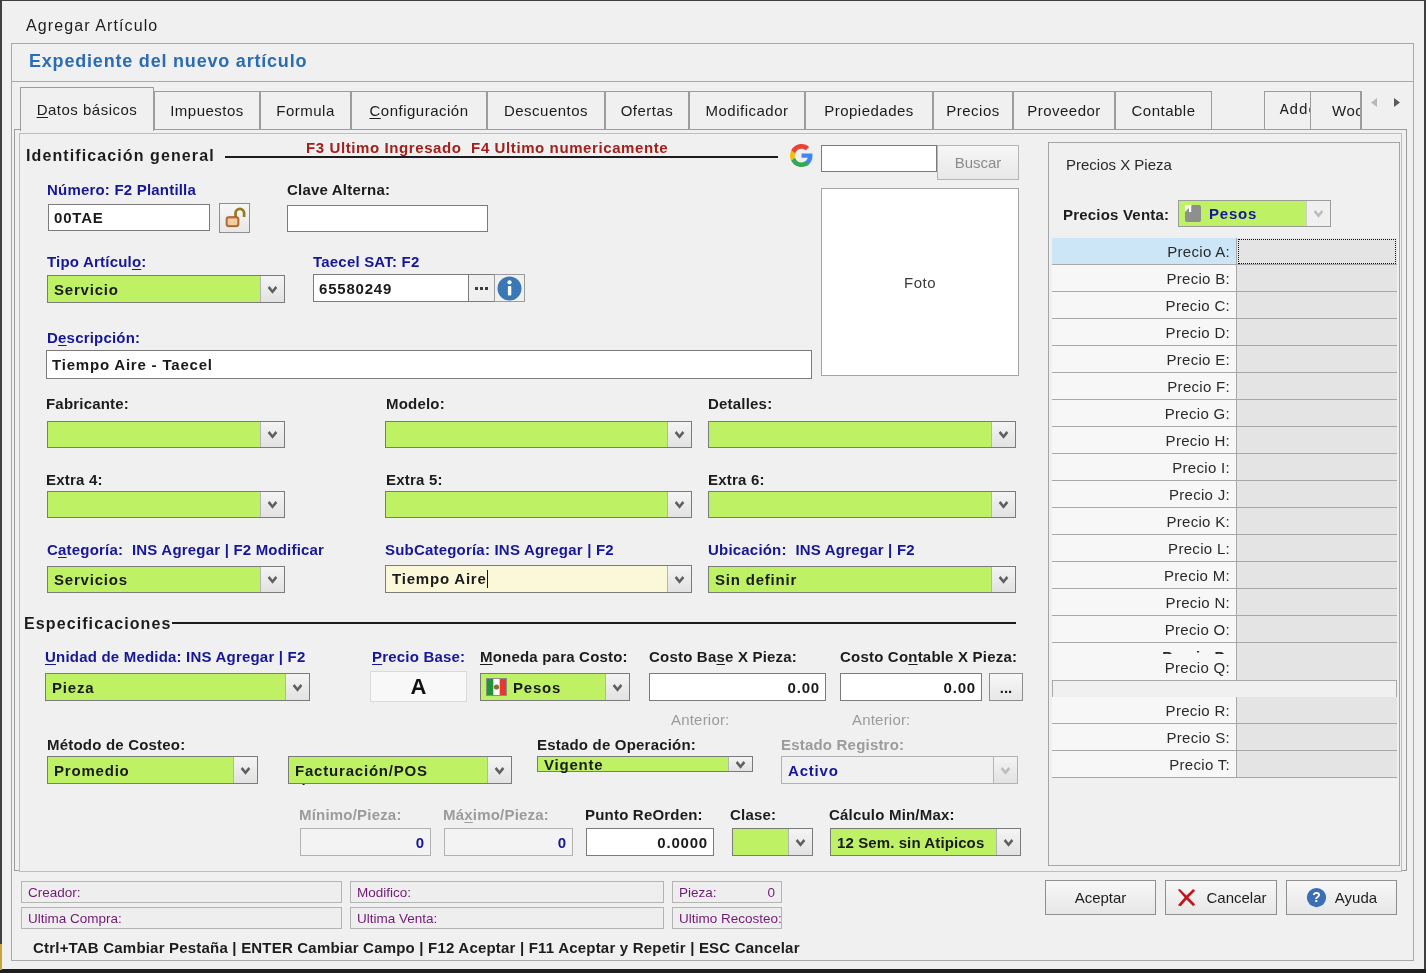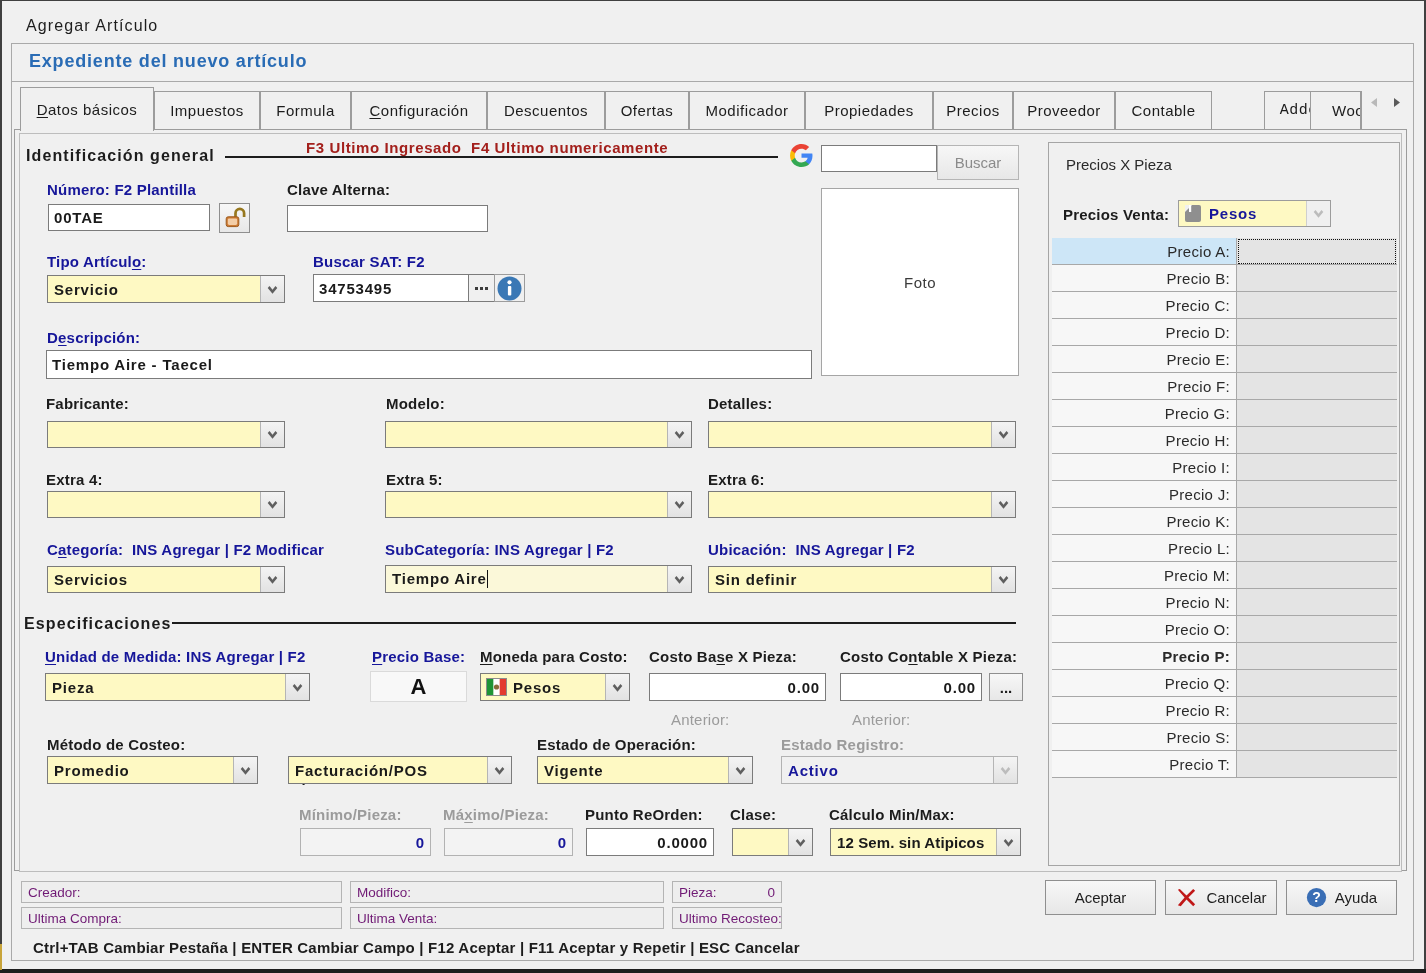--- a/index.html
+++ b/index.html
@@ -5,21 +5,21 @@
 html,body { width:1426px; height:973px; background:#f0f0f0; font-family:"Liberation Sans",sans-serif; overflow:hidden; }
 #win { position:absolute; left:0; top:0; width:1426px; height:973px; background:#f0f0f0; }
 .wb { position:absolute; background:#404040; z-index:50; }
 #bbar { position:absolute; left:0; bottom:0; width:1426px; height:4px; background:#1e1e1e; z-index:50;}
 .abs { position:absolute; }
 .lbl { position:absolute; font-size:15px; font-weight:bold; color:#1c1c1c; white-space:nowrap; letter-spacing:0.2px; }
 .navy { color:#16169a; }
 .gry { color:#9b9b9b; }
 .field { position:absolute; background:#fff; border:1px solid #7b7b7b; font-size:15px; font-weight:bold; color:#1a1a1a; padding:0 5px; display:flex; align-items:center; white-space:nowrap; letter-spacing:0.8px; }
 .ra { justify-content:flex-end; }
-.combo { position:absolute; background:#fef9c3; border:1px solid #7b7b7b; font-size:15px; font-weight:bold; color:#1a1a1a; display:flex; align-items:center; letter-spacing:0.8px; }
+.combo { position:absolute; background:#bef264; border:1px solid #7b7b7b; font-size:15px; font-weight:bold; color:#1a1a1a; display:flex; align-items:center; letter-spacing:0.8px; }
 .combo .tx { flex:1; padding:0 6px; white-space:nowrap; overflow:hidden; }
 .dd { width:24px; align-self:stretch; background:linear-gradient(#f4f4f4,#e2e2e2); border-left:1px solid #b5b5b5; display:flex; align-items:center; justify-content:center; }
 .disfield { background:#f3f3f3; border:1px solid #b2b2b2; color:#16169a; }
 .btn { position:absolute; background:linear-gradient(#f7f7f7,#e7e7e7); border:1px solid #8f8f8f; font-size:15px; color:#1e1e1e; display:flex; align-items:center; justify-content:center; }
 .sbox { position:absolute; background:#eeeeee; border:1px solid #b4b4b4; font-size:13.5px; color:#701a75; display:flex; align-items:center; padding:0 6px; white-space:nowrap; }
 .hline { position:absolute; height:2px; background:#1c1c1c; }
 .tab { position:absolute; top:91px; height:38px; background:#f0f0f0; border:1px solid #9c9c9c; border-bottom:none; font-size:15px; letter-spacing:0.5px; color:#1c1c1c; display:flex; align-items:center; justify-content:center; white-space:nowrap; overflow:hidden; z-index:3; }
 .tab.active { top:87px; height:44px; z-index:5; }
 .grow { position:absolute; left:0; width:345px; display:flex; }
 .gl { width:185px; background:#f7f7f7; border-right:1px solid #a8a8a8; border-bottom:1px solid #a8a8a8; font-size:15px; letter-spacing:0.3px; color:#2a2a2a; display:flex; align-items:center; justify-content:flex-end; padding-right:6px; }
@@ -85,30 +85,30 @@
     <div class="btn" style="left:219px;top:203px;width:31px;height:30px;">
       <svg width="24" height="24" viewBox="0 0 24 24">
         <path d="M12.5 12 L12.5 7.2 A4.3 4.3 0 0 1 21.1 7.2 L21.1 11" fill="none" stroke="#97781f" stroke-width="2.7"></path>
         <rect x="3.2" y="10.8" width="12.6" height="9.8" rx="2" fill="#cc7a33" stroke="#9d5a1d" stroke-width="1"></rect>
         <rect x="4.8" y="12.4" width="9.4" height="6.6" rx="1.4" fill="#f3cda6"></rect>
       </svg>
     </div>
     <div class="field" style="left:287px;top:205px;width:201px;height:27px;"></div>
 
     <div class="lbl navy" style="left:47px;top:253px;">Tipo Artícul<u>o</u>:</div>
-    <div class="lbl navy" style="left:313px;top:253px;">Buscar SAT: F2</div>
+    <div class="lbl navy" style="left:313px;top:253px;">Taecel SAT: F2</div>
     <div class="combo" style="left:47px;top:275px;width:238px;height:28px;">
         <span class="tx">Servicio</span>
         <span class="dd">
           <svg class="chev" width="11" height="9" viewBox="0 0 11 9">
             <path d="M0.7 2.9 L2.5 1.1 L5.5 4.7 L8.5 1.1 L10.3 2.9 L5.5 8.7 Z" fill="#5f5f5f"></path>
           </svg>
         </span>
       </div>
-    <div class="field" style="left:313px;top:274px;width:156px;height:28px;">34753495</div>
+    <div class="field" style="left:313px;top:274px;width:156px;height:28px;">65580249</div>
     <div class="abs" style="left:468px;top:274px;width:27px;height:28px;background:#f0f0f0;border:1px solid #7b7b7b;display:flex;align-items:center;justify-content:center;">
       <svg width="13" height="3">
           <rect x="0" y="0" width="3" height="3" fill="#3c3c3c"></rect>
           <rect x="5" y="0" width="3" height="3" fill="#3c3c3c"></rect>
           <rect x="10" y="0" width="3" height="3" fill="#3c3c3c"></rect>
         </svg>
     </div>
     <div class="abs" style="left:494px;top:274px;width:31px;height:28px;background:#f0f0f0;border:1px solid #9c9c9c;display:flex;align-items:center;justify-content:center;">
       <svg width="25" height="25" viewBox="0 0 25 25">
           <circle cx="12.5" cy="12.5" r="12" fill="#3a78b5"></circle>
@@ -260,21 +260,21 @@
         </span>
       </div>
     <div class="combo" style="left:288px;top:756px;width:224px;height:28px;">
         <span class="tx">Facturación/POS</span>
         <span class="dd">
           <svg class="chev" width="11" height="9" viewBox="0 0 11 9">
             <path d="M0.7 2.9 L2.5 1.1 L5.5 4.7 L8.5 1.1 L10.3 2.9 L5.5 8.7 Z" fill="#5f5f5f"></path>
           </svg>
         </span>
       </div>
-    <div class="combo" style="left:537px;top:756px;width:216px;height:28px;">
+    <div class="combo" style="left:537px;top:756px;width:216px;height:16px;">
         <span class="tx">Vigente</span>
         <span class="dd">
           <svg class="chev" width="11" height="9" viewBox="0 0 11 9">
             <path d="M0.7 2.9 L2.5 1.1 L5.5 4.7 L8.5 1.1 L10.3 2.9 L5.5 8.7 Z" fill="#5f5f5f"></path>
           </svg>
         </span>
       </div>
     <div class="combo" style="left:781px;top:756px;width:237px;height:28px;background:#f0f0f0;border-color:#b2b2b2;">
         <span class="tx navy">Activo</span>
         <span class="dd">
@@ -387,21 +387,21 @@
           <div class="gv"></div>
         </div>
 <div class="grow" style="top:378px;height:27px;">
           <div class="gl">Precio O:</div>
           <div class="gv"></div>
         </div>
 <div class="grow" style="top:405px;height:27px;font-weight:bold;">
           <div class="gl">Precio P:</div>
           <div class="gv"></div>
         </div>
-<div class="grow" style="top:432px;height:27px;">
+<div class="grow" style="top:416px;height:27px;">
           <div class="gl">Precio Q:</div>
           <div class="gv"></div>
         </div>
 <div class="grow" style="top:459px;height:27px;">
           <div class="gl">Precio R:</div>
           <div class="gv"></div>
         </div>
 <div class="grow" style="top:486px;height:27px;">
           <div class="gl">Precio S:</div>
           <div class="gv"></div>

